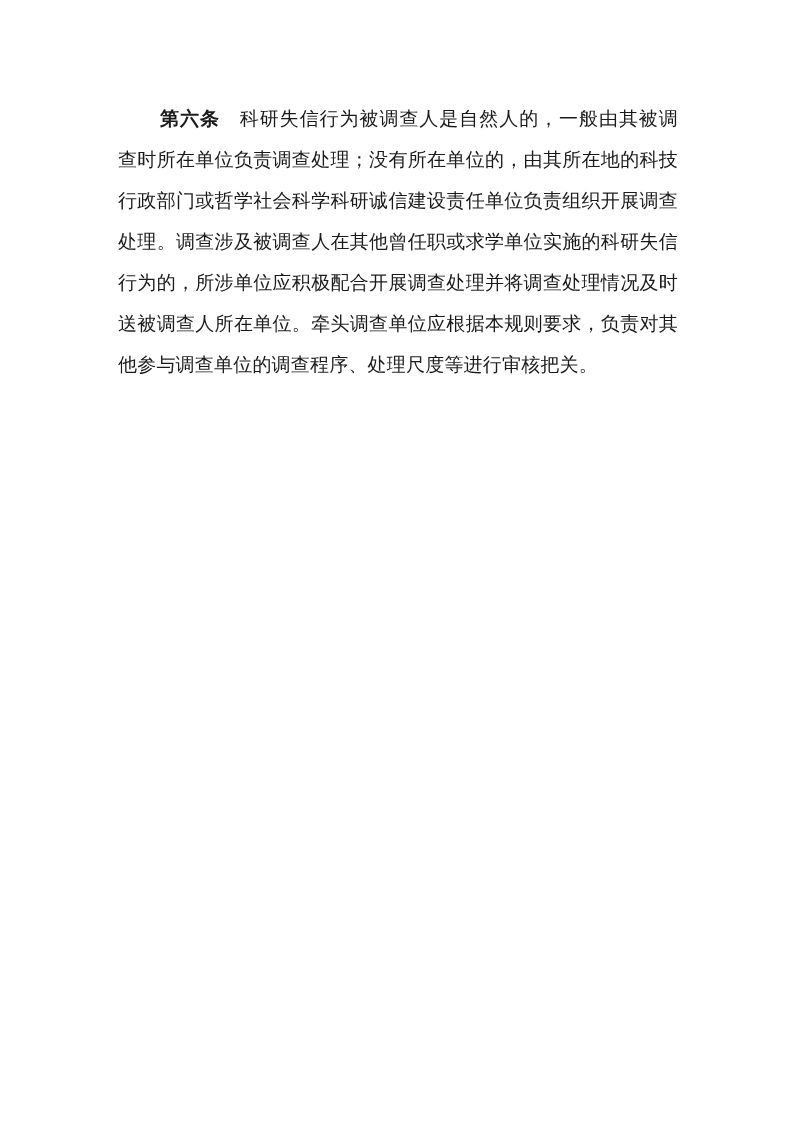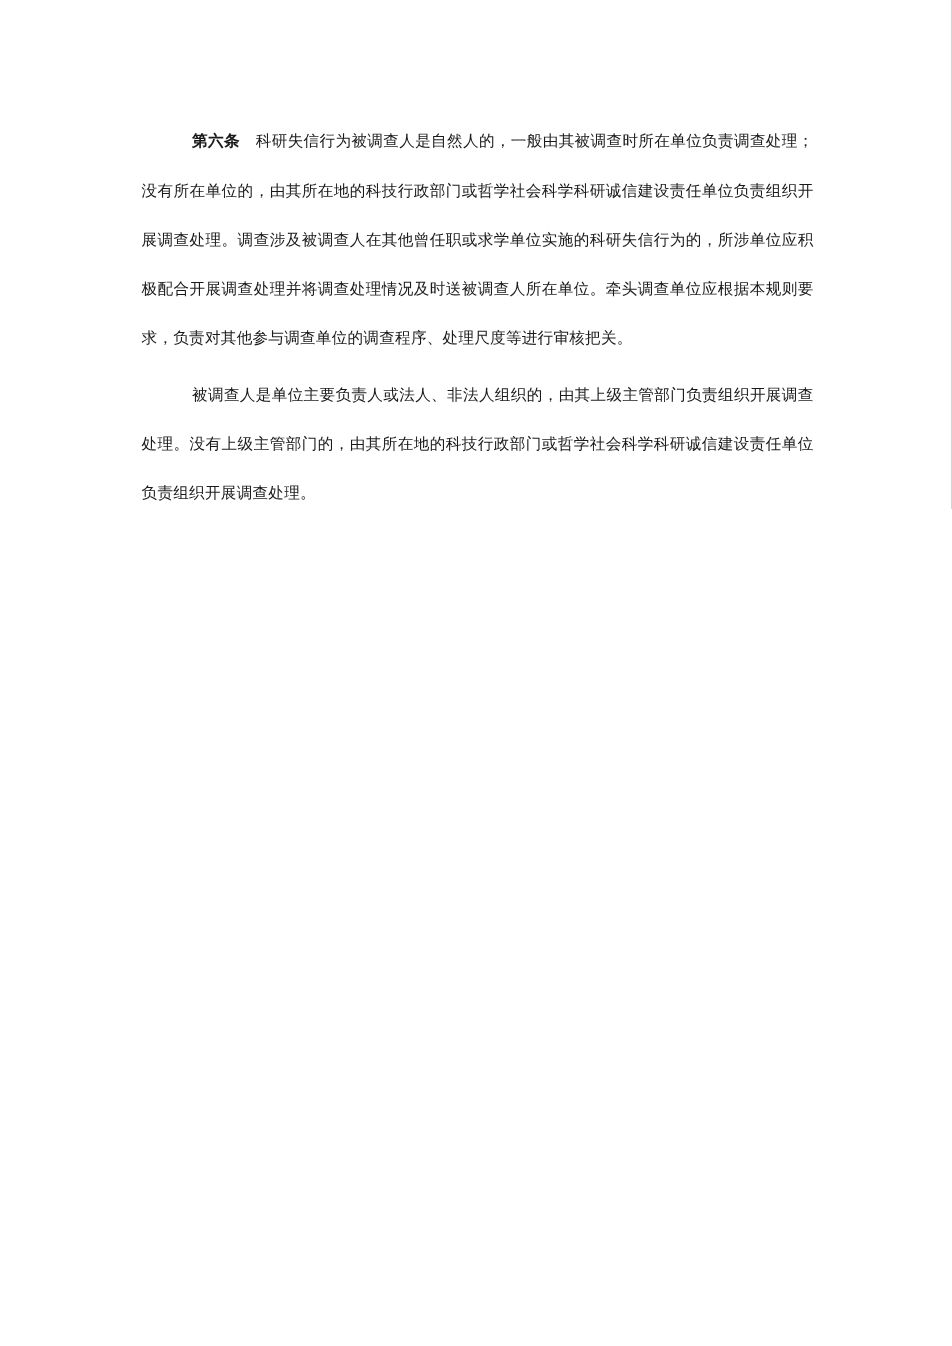--- a/index.html
+++ b/index.html
@@ -17,21 +17,21 @@
     box-sizing: border-box;
   }
   .content {
     position: absolute;
     left: 118px;
     top: 98px;
     width: 560px;
   }
   .para {
     font-family: "DejaVu Serif", "Liberation Serif", serif;
-    font-size: 13px;
+    font-size: 19px;
     line-height: 41px;
     color: #1a1a1a;
     text-align: justify;
     text-justify: inter-ideograph;
     margin: 0 0 0 0;
     letter-spacing: 0.2px;
   }
   .indent {
     text-indent: 42px;
   }
@@ -50,21 +50,18 @@
 
 <div class="page">
   <div class="content">
 
     <p class="para indent">
       <span class="article-label">第六条</span><span>　科研失信行为被调查人是自然人的，一般由其被调查时所在单位负责调查处理；没有所在单位的，由其所在地的科技行政部门或哲学社会科学科研诚信建设责任单位负责组织开展调查处理。调查涉及被调查人在其他曾任职或求学单位实施的科研失信行为的，所涉单位应积极配合开展调查处理并将调查处理情况及时送被调查人所在单位。牵头调查单位应根据本规则要求，负责对其他参与调查单位的调查程序、处理尺度等进行审核把关。</span>
     </p>
 
     <div class="gap-small"></div>
 
-    <p class="para indent">
-      <span>被调查人是单位主要负责人或法人、非法人组织的，由其上级主管部门负责组织开展调查处理。没有上级主管部门的，由其所在地的科技行政部门或哲学社会科学科研诚信建设责任单位负责组织开展调查处理。</span>
-    </p>
 
     <div class="gap-large"></div>
 
 
   </div>
 </div>
 
 </body></html>

